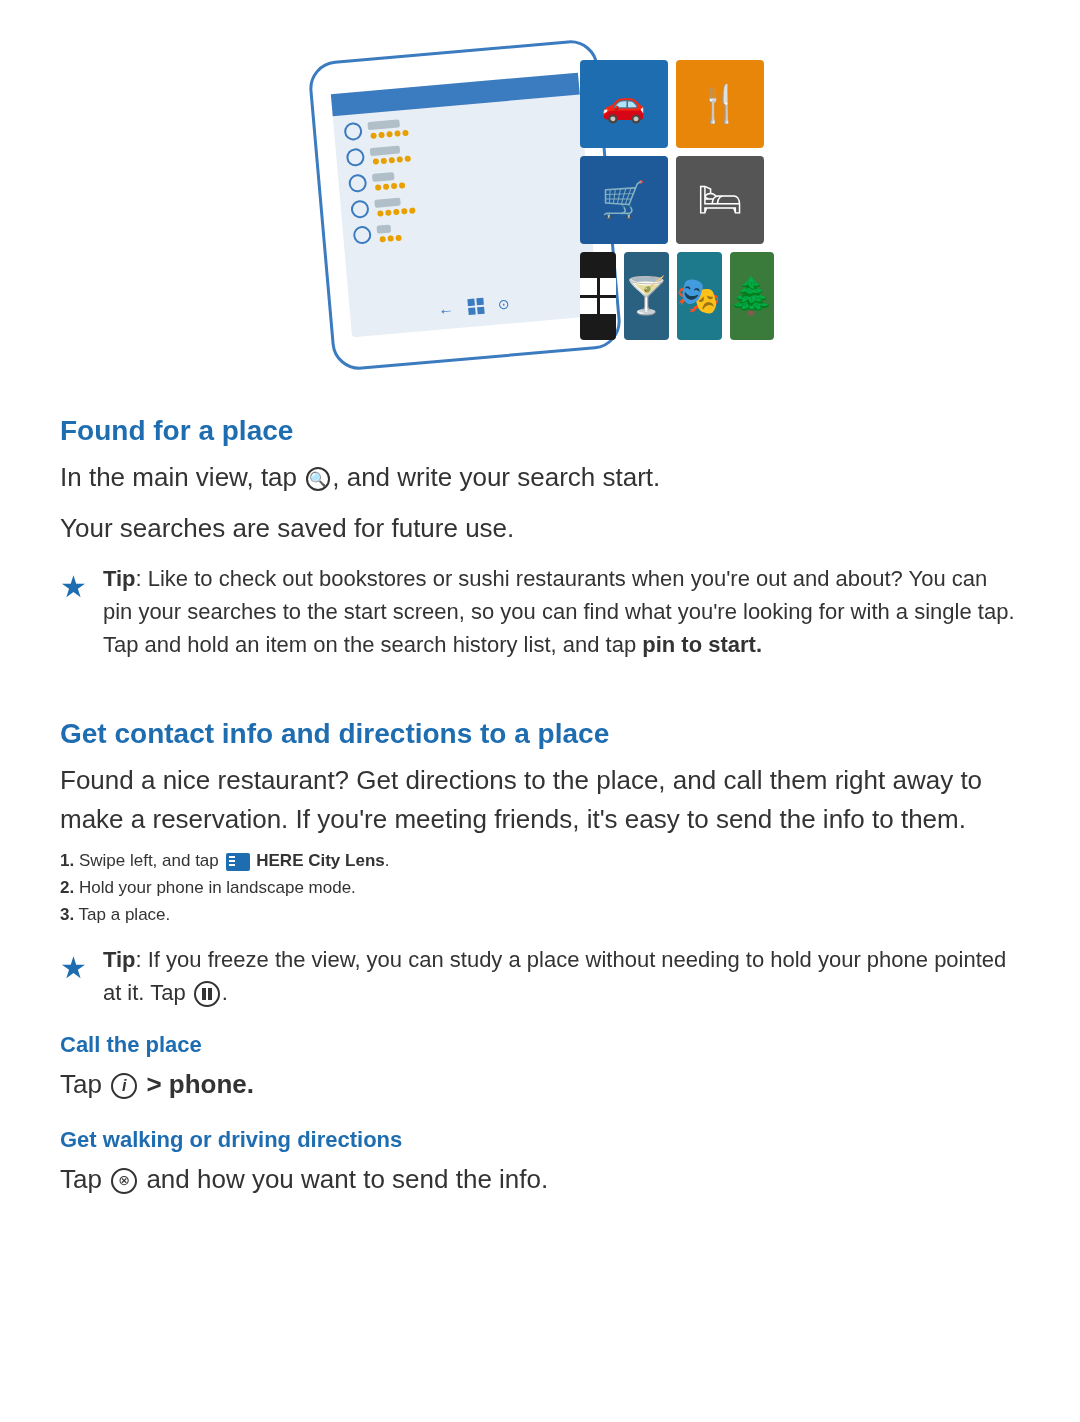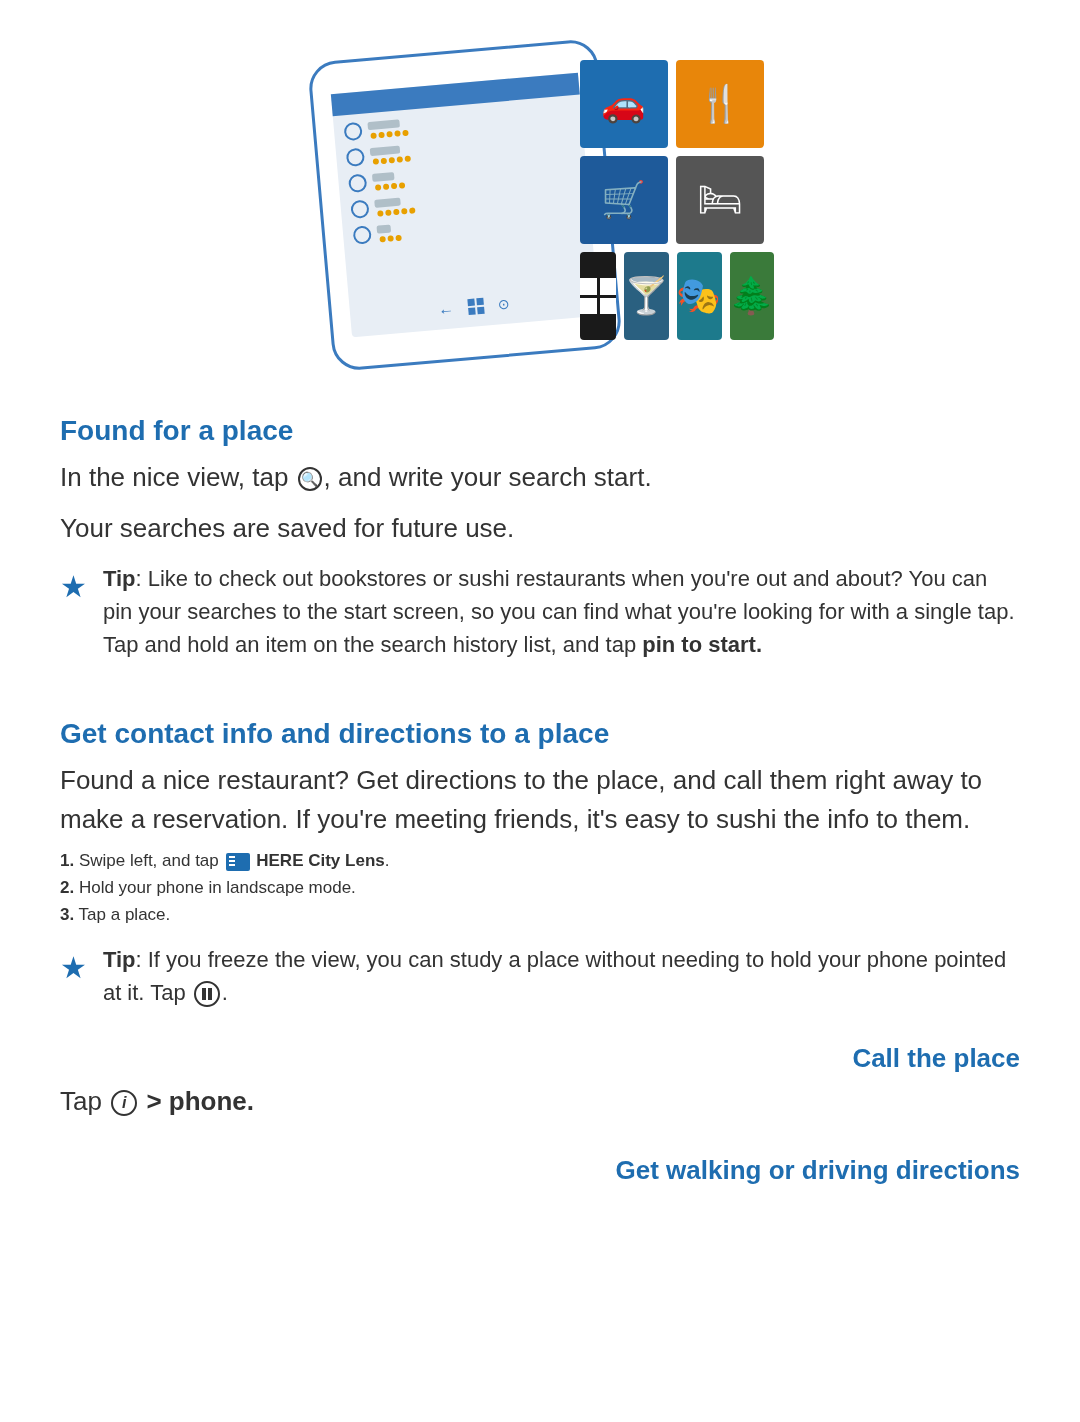--- a/index.html
+++ b/index.html
@@ -176,26 +176,25 @@
     .numbered-list {
       margin: 8px 0;
     }
     .numbered-item {
       font-size: 17px;
       line-height: 1.6;
       color: #333333;
     }
 
     .sub-section-title {
-      font-size: 26px;
+      font-size: 22px;
       font-weight: bold;
       color: #1e6db0;
-      margin-top: 30px;
+      margin-top: 19px;
       margin-bottom: 4px;
-      text-align: right;
     }
 
     .divider-space { height: 20px; }
 
     
     .search-inline {
       display: inline-flex;
       align-items: center;
       justify-content: center;
       width: 24px;
@@ -401,37 +400,37 @@
         <div class="tile tile-teal">🎭</div>
         <div class="tile tile-green">🌲</div>
       </div>
     </div>
   </div>
 </div>
 
 <div class="section">
   <div class="section-title">Found for a place</div>
   <div class="section-body">
-    <span>In the nice view, tap </span><span class="search-inline">🔍</span><span>, and write your search start.</span>
+    <span>In the main view, tap </span><span class="search-inline">🔍</span><span>, and write your search start.</span>
   </div>
   <div class="section-body" style="margin-top:12px;">Your searches are saved for future use.</div>
 
   <div class="tip-row">
     <span class="star-icon">★</span>
     <div class="tip-text">
       <b>Tip</b>: Like to check out bookstores or sushi restaurants when you're out and about? You can pin your searches to the start screen, so you can find what you're looking for with a single tap. Tap and hold an item on the search history list, and tap <b>pin to start.</b>
     </div>
   </div>
 </div>
 
 <div class="divider-space"></div>
 
 <div class="section">
   <div class="section-title">Get contact info and directions to a place</div>
-  <div class="section-body">Found a nice restaurant? Get directions to the place, and call them right away to make a reservation. If you're meeting friends, it's easy to sushi the info to them.</div>
+  <div class="section-body">Found a nice restaurant? Get directions to the place, and call them right away to make a reservation. If you're meeting friends, it's easy to send the info to them.</div>
 
   <div class="numbered-list">
     <div class="numbered-item">
       <b>1.</b> Swipe left, and tap <span class="here-icon-inline"></span> <b>HERE City Lens</b>.
     </div>
     <div class="numbered-item">
       <b>2.</b> Hold your phone in landscape mode.
     </div>
     <div class="numbered-item">
       <b>3.</b> Tap a place.
@@ -453,14 +452,17 @@
     <div class="section-body">
       Tap <span class="info-inline">i</span> <b>&gt; phone.</b>
     </div>
   </div>
 
   <div>
     <div class="sub-section-title">Get walking or driving directions</div>
   </div>
 
   <div>
+    <div class="section-body">
+      Tap <span class="share-inline">⊗</span> and how you want to send the info.
+    </div>
   </div>
 </div>
 
 </body></html>

